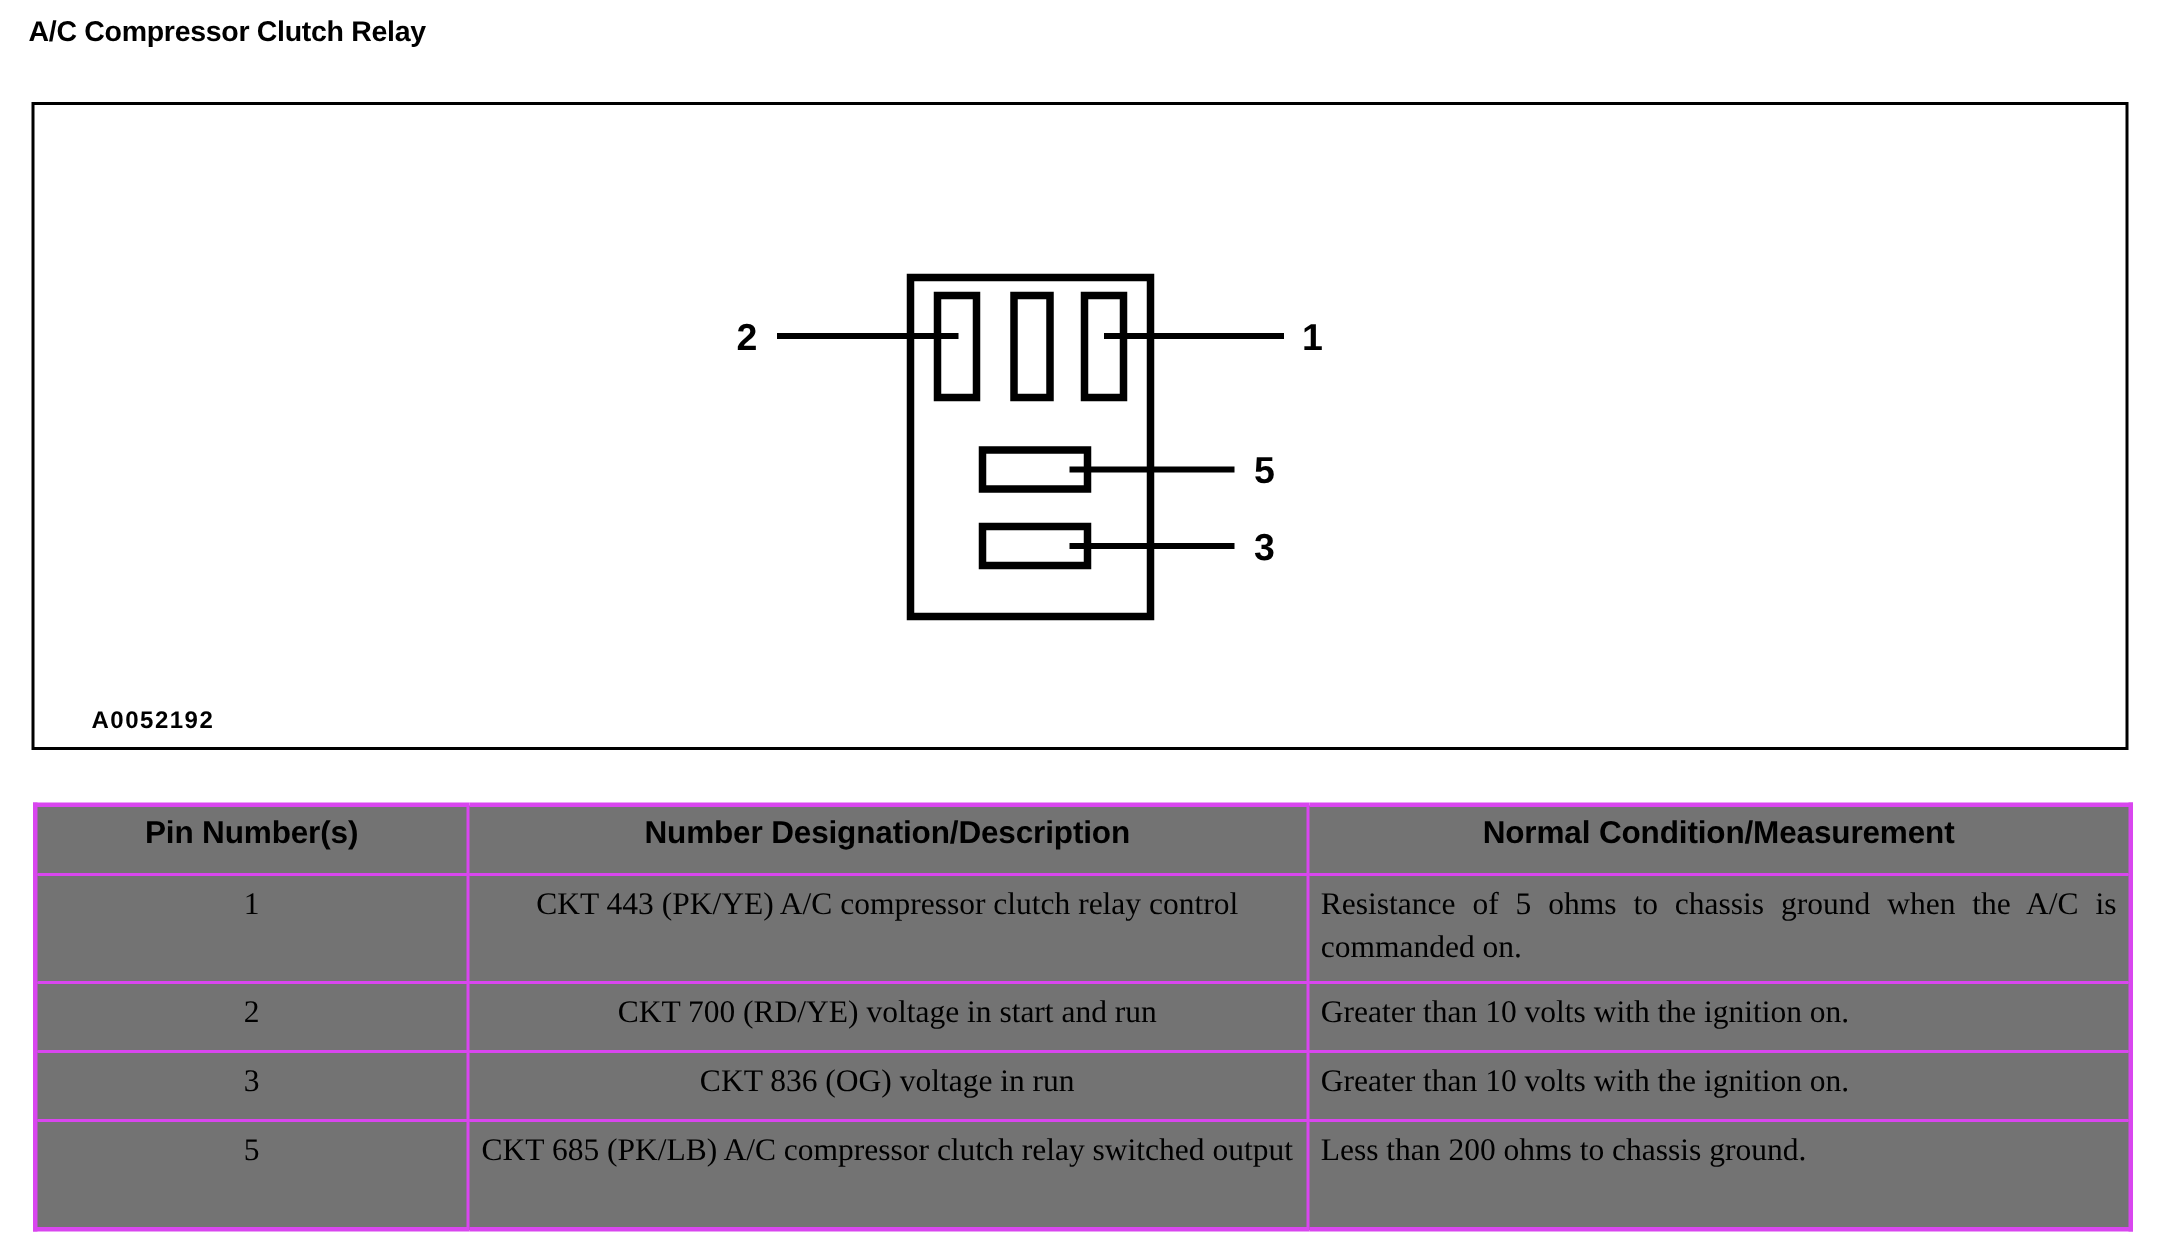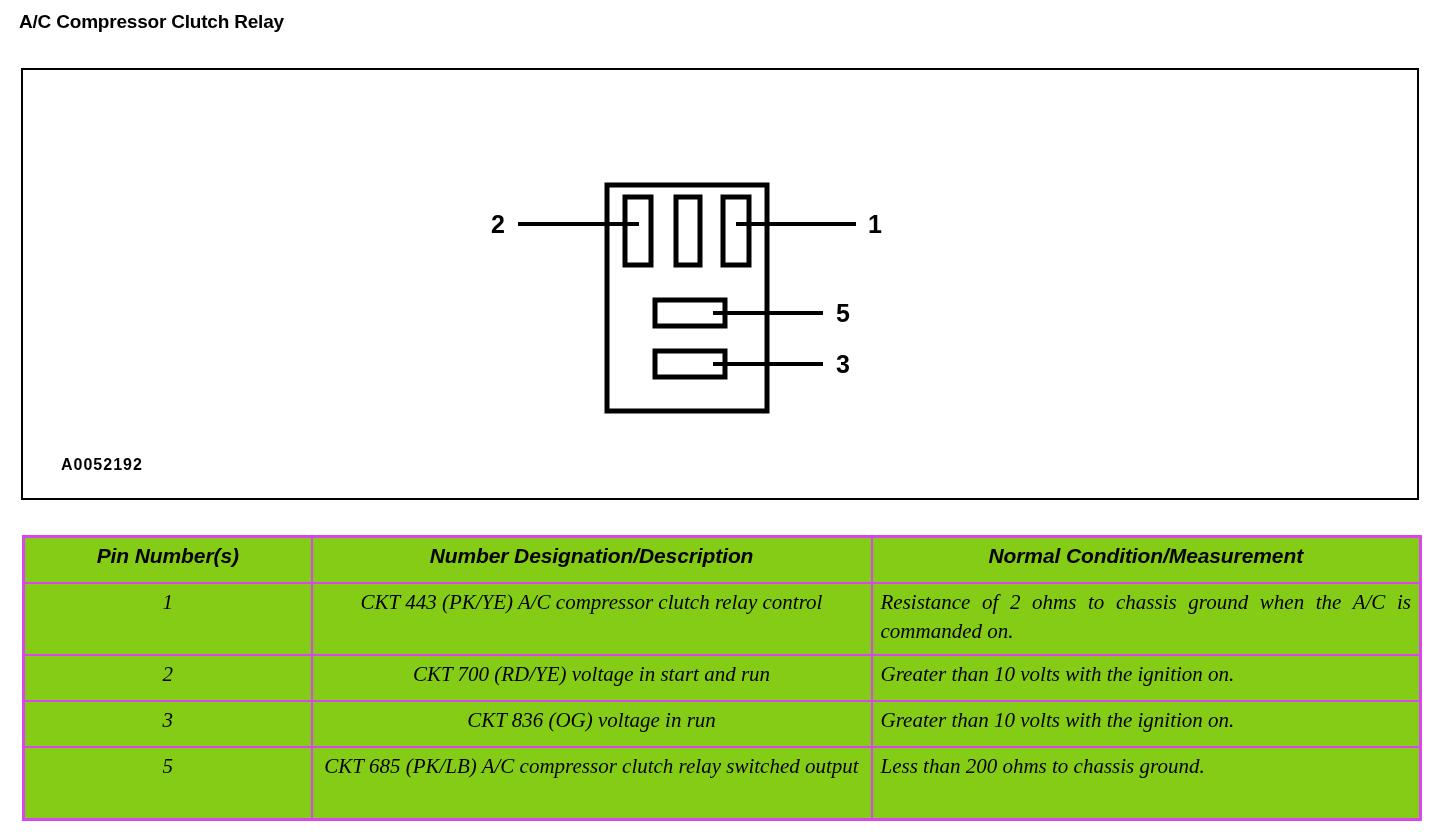--- a/index.html
+++ b/index.html
@@ -45,21 +45,21 @@
     position: absolute;
     left: 0;
     top: 0;
     width: 1398px;
     height: 432px;
   }
 
   #figure-code {
     position: absolute;
     left: 38px;
-    top: 386px;
+    top: 402px;
     font-family: "Liberation Sans", sans-serif;
     font-weight: bold;
     font-size: 16px;
     letter-spacing: 1.0px;
     white-space: nowrap;
   }
 
   
   #pin-table {
     position: absolute;
@@ -67,22 +67,21 @@
     top: 535px;
     width: 1397px;
     border-collapse: collapse;
     table-layout: fixed;
     background: #ffffff;
   }
   #pin-table td, #pin-table th {
     border: 2px solid #d946ef;
     padding: 4px 8px;
     vertical-align: top;
-    background: #84cc16;
-    font-style: italic;
+    background: #737373;
   }
   
   #pin-table {
     outline: none;
   }
   #pin-table tr:first-child th {
     border-top-width: 3px;
   }
   #pin-table tr:last-child td {
     border-bottom-width: 3px;
@@ -183,21 +182,21 @@
     <tr>
       <th>Pin Number(s)</th>
       <th>Number Designation/Description</th>
       <th>Normal Condition/Measurement</th>
     </tr>
   </thead>
   <tbody>
     <tr class="row-tall">
       <td class="cell-pin">1</td>
       <td class="cell-desc">CKT 443 (PK/YE) A/C compressor clutch relay control</td>
-      <td class="cell-normal">Resistance of 2 ohms to chassis ground when the A/C is commanded on.</td>
+      <td class="cell-normal">Resistance of 5 ohms to chassis ground when the A/C is commanded on.</td>
     </tr>
     <tr class="row-short">
       <td class="cell-pin">2</td>
       <td class="cell-desc">CKT 700 (RD/YE) voltage in start and run</td>
       <td class="cell-normal">Greater than 10 volts with the ignition on.</td>
     </tr>
     <tr class="row-short">
       <td class="cell-pin">3</td>
       <td class="cell-desc">CKT 836 (OG) voltage in run</td>
       <td class="cell-normal">Greater than 10 volts with the ignition on.</td>

